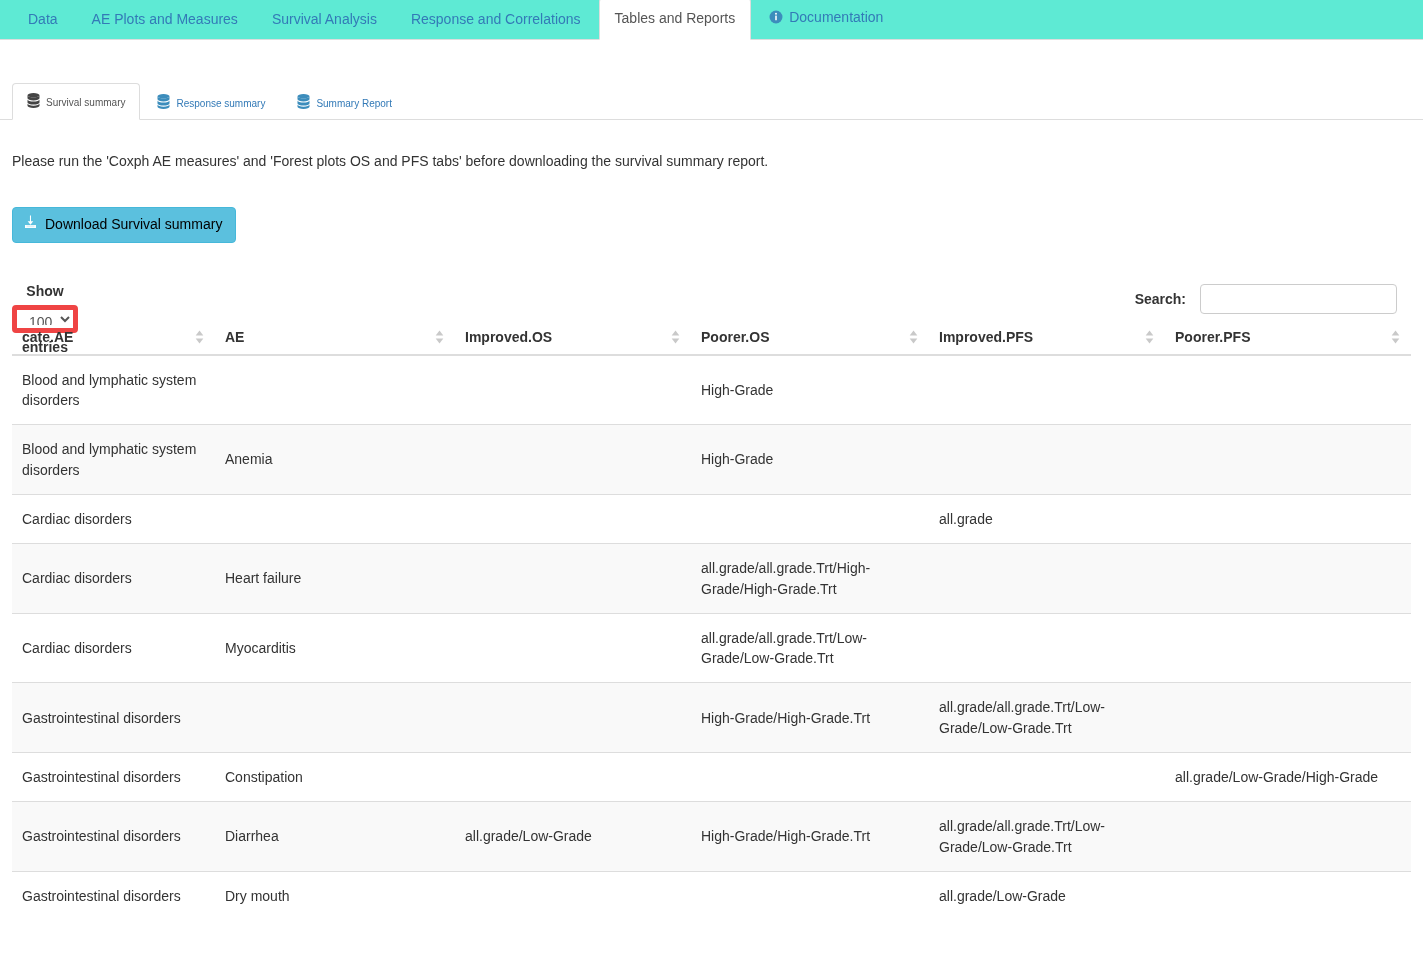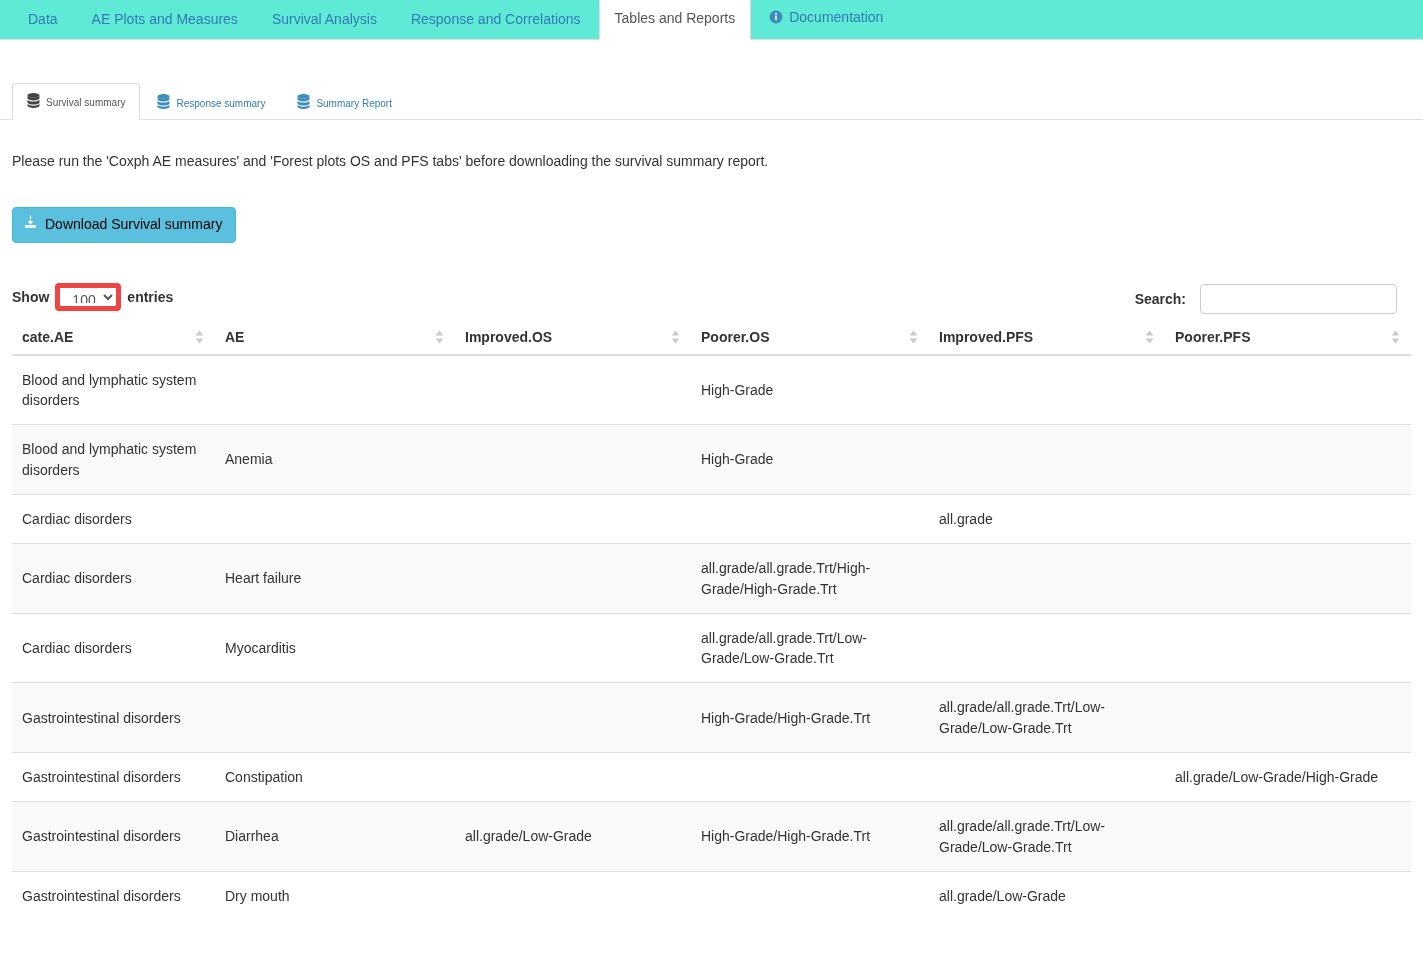--- a/index.html
+++ b/index.html
@@ -122,20 +122,21 @@
   .dt-length {
     position: absolute;
     left: 0;
     top: 8px;
     font-size: 14px;
     font-weight: bold;
     color: #333;
     display: flex;
     align-items: center;
     gap: 6px;
+    flex-direction: column;
   }
   .dt-length select {
     font-family: "Liberation Sans", sans-serif;
     font-size: 14px;
     font-weight: normal;
     color: #555;
     padding: 3px 4px 3px 8px;
     border: 5px solid #ef4444;
     border-radius: 4px;
     background: #ffffff;

